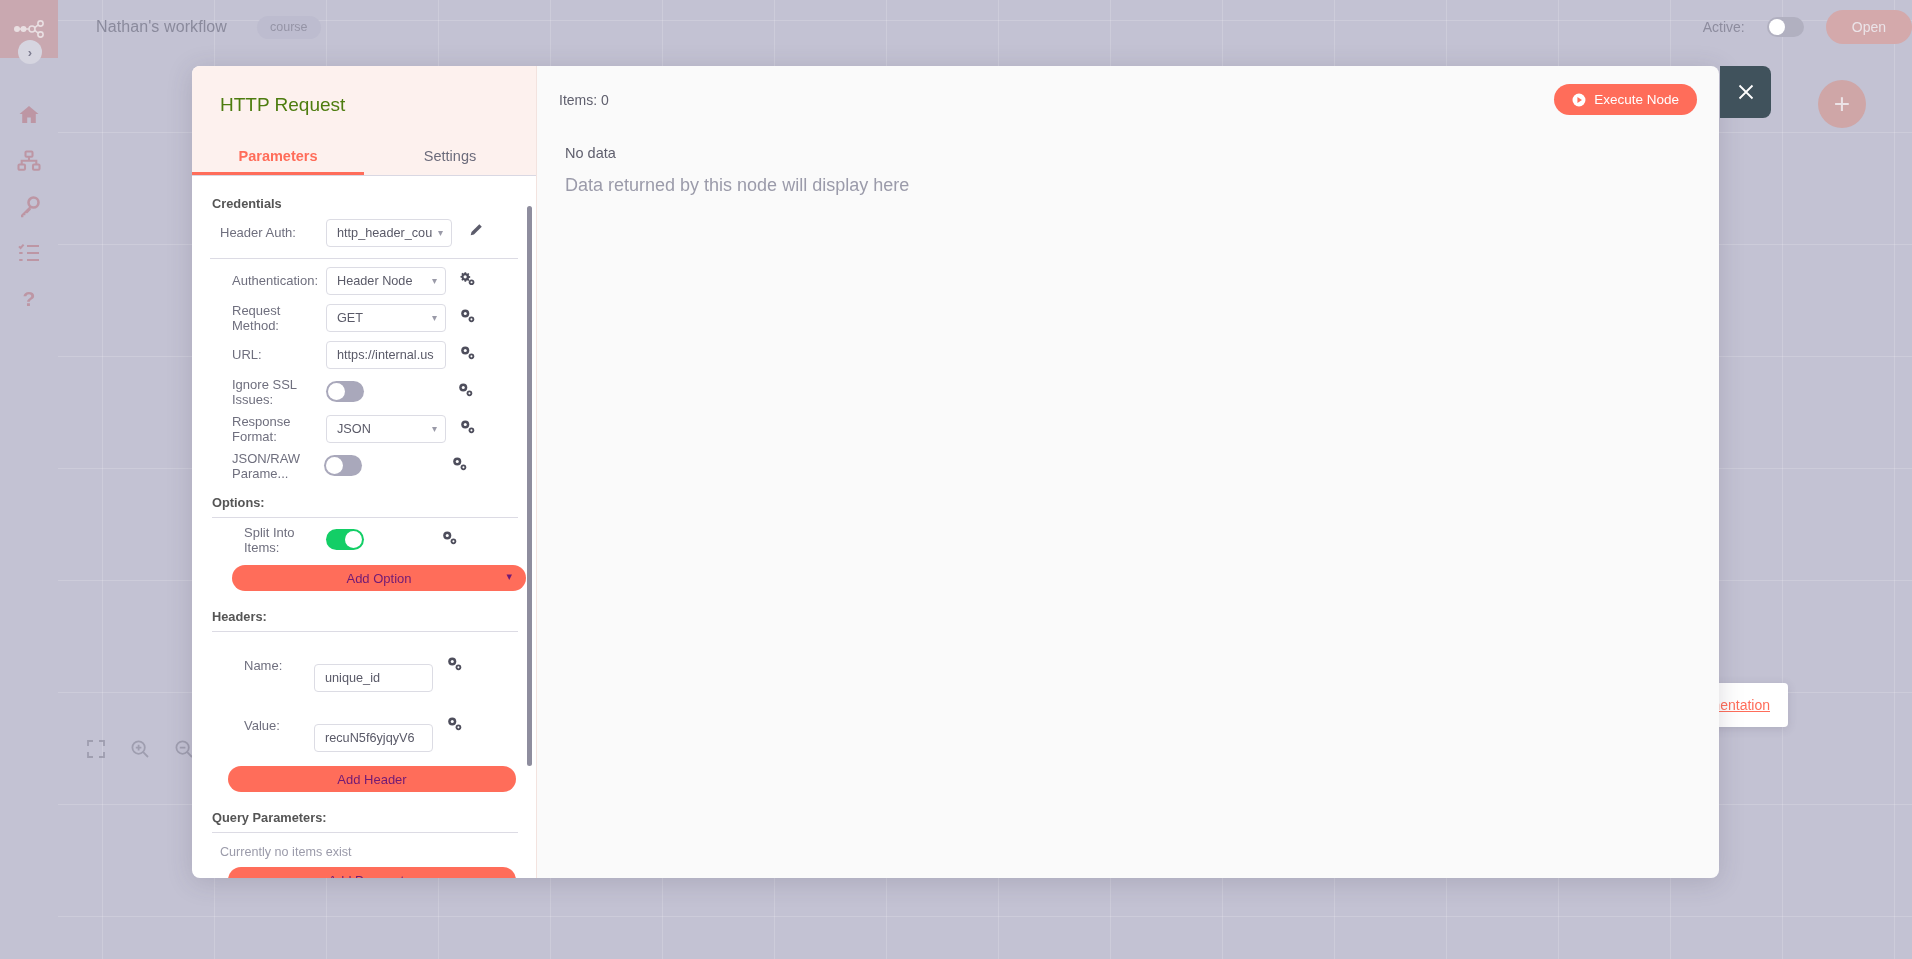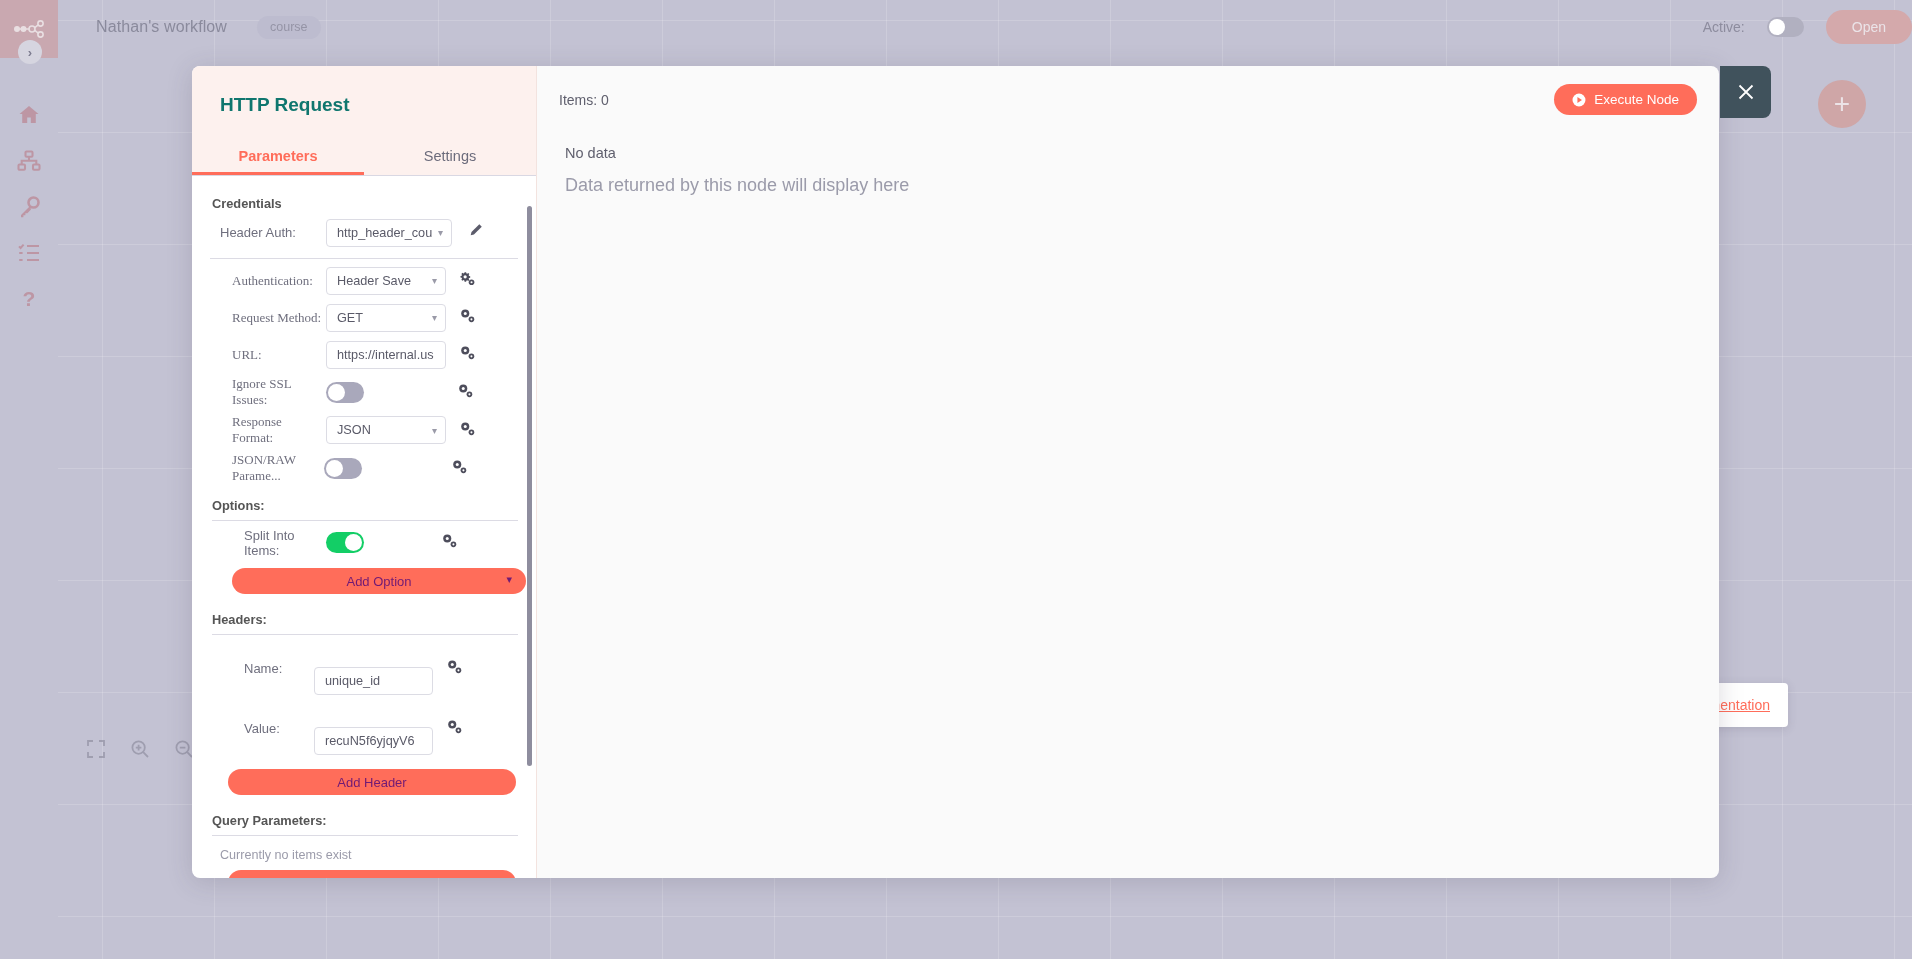--- a/index.html
+++ b/index.html
@@ -104,21 +104,21 @@
   .panel-left {
     width: 344px; background: #fff;
     border-radius: 8px 0 0 8px;
     display: flex; flex-direction: column;
     position: relative; overflow: hidden;
   }
   .panel-header {
     background: #fdf1ee; padding: 22px 0 0 0;
   }
   .panel-title {
-    font-size: 19px; color: #0f766e; padding: 6px 0 0 28px; font-weight: 700;
+    font-size: 19px; color: #4d7c0f; padding: 6px 0 0 28px; font-weight: 400;
   }
   .tabs {
     display: flex; margin-top: 22px;
     border-bottom: 1px solid #d9d8e3;
   }
   .tab {
     flex: 1; text-align: center; padding: 10px 0 11px;
     font-size: 14.5px; color: #6b6b7b;
   }
   .tab.active {
@@ -144,21 +144,21 @@
   }
   .hr { border-top: 1px solid #dcdbe4; margin: 10px 0 6px; }
 
   .row {
     display: flex; align-items: center; min-height: 31px; margin: 6px 0;
   }
   .row .lbl {
     width: 116px; font-size: 13px; color: #6f6f7e; flex: none;
     padding-left: 10px;
   }
-  .row.indent .lbl { padding-left: 22px; font-family: Liberation Serif, serif; }
+  .row.indent .lbl { padding-left: 22px; }
   .row.indent2 .lbl { padding-left: 34px; }
   .ctl { flex: 1; display: flex; align-items: center; }
   .field {
     height: 28px; border: 1px solid #dcdce4; border-radius: 4px;
     background: #fff; display: flex; align-items: center;
     padding: 0 8px 0 10px; font-size: 12.7px; color: #5a5a68;
     overflow: hidden; white-space: nowrap;
   }
   .field .txt { overflow: hidden; text-overflow: clip; flex: 1; }
   .field .caret { color: #9a9aa8; font-size: 10px; margin-left: 6px; }
@@ -374,21 +374,21 @@
             </span>
           </span>
         </div>
 
         <div class="hr"></div>
 
         <div class="row indent">
           <span class="lbl">Authentication:</span>
           <span class="ctl">
             <span class="field f-sel">
-              <span class="txt">Header Save</span>
+              <span class="txt">Header Node</span>
               <span class="caret">▾</span>
             </span>
             <span class="gear">
               <svg width="15" height="15" viewBox="0 0 16 16" fill="#4e4e5c">
                   <path d="M6.3 0l.3 1.6 1.2.5 1.4-.9 1.5 1.5-.9 1.4.5 1.2 1.6.3v2.1l-1.6.3-.5 1.2.9 1.4-1.5 1.5-1.4-.9-1.2.5L6.3 13H4.2l-.3-1.6-1.2-.5-1.4.9L-.2 10.3l.9-1.4L.2 7.7-1.4 7.4V5.3l1.6-.3.5-1.2-.9-1.4L1.3.9l1.4.9 1.2-.5L4.2 0z" transform="translate(1.6,1.2) scale(.78)"></path>
                   <circle cx="5.5" cy="6.2" r="1.7" fill="#fff"></circle>
                   <circle cx="12.3" cy="12" r="3" fill="#4e4e5c"></circle>
                   <circle cx="12.3" cy="12" r="1.1" fill="#fff"></circle>
                 </svg>
             </span>

